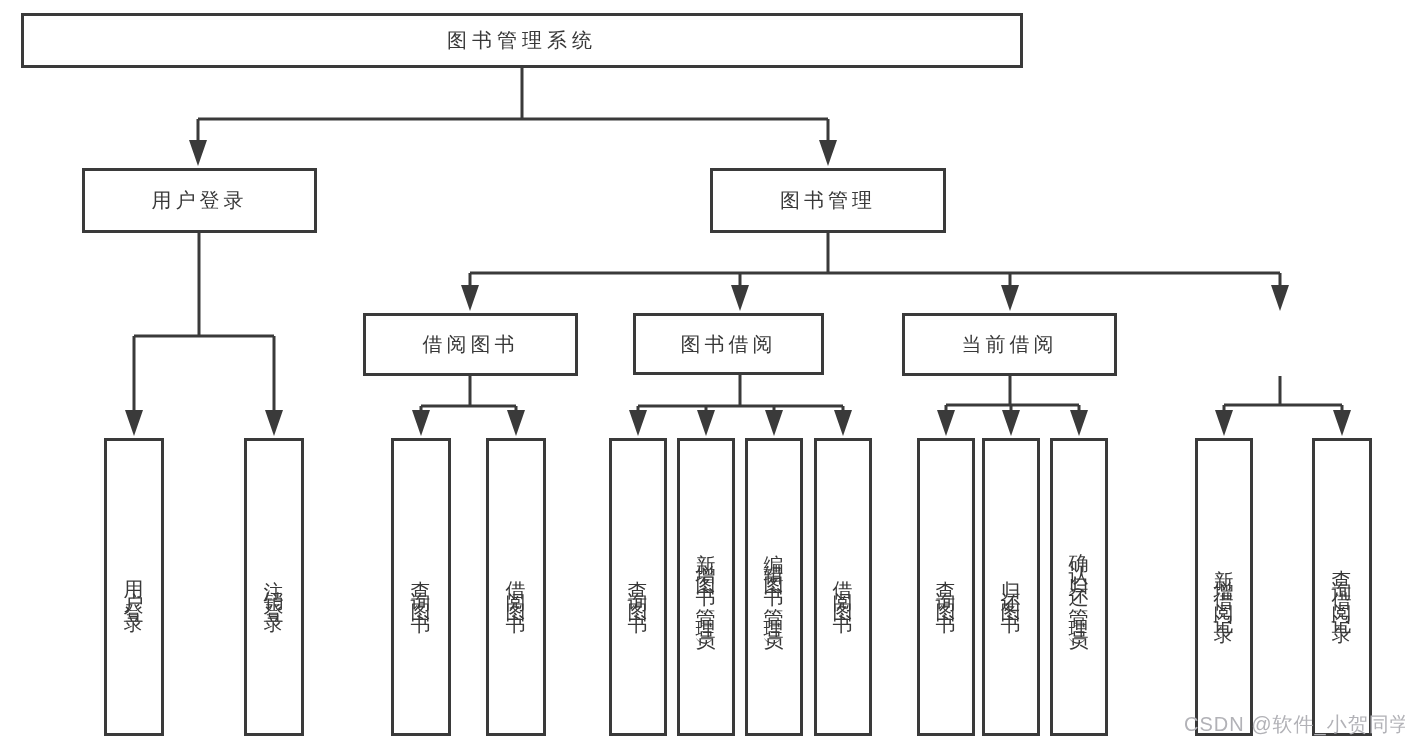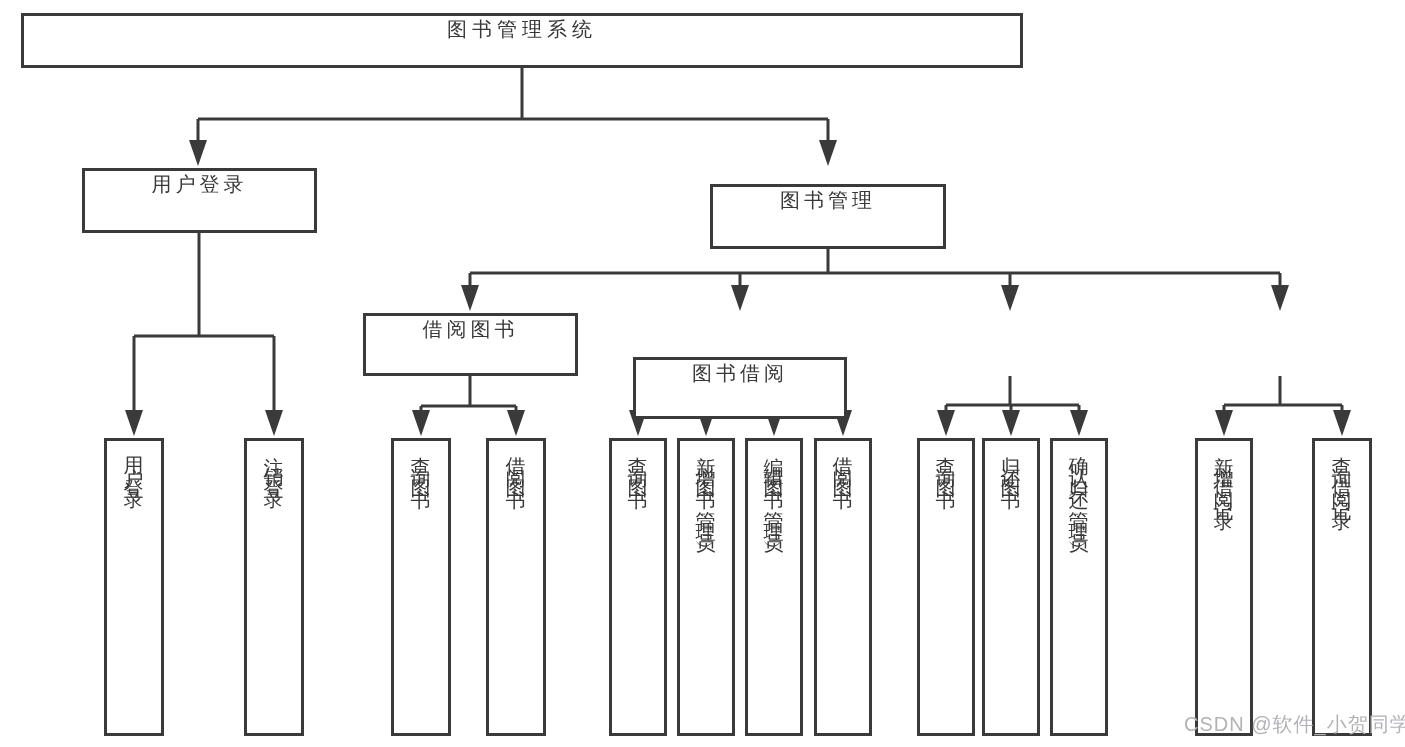--- a/index.html
+++ b/index.html
@@ -17,20 +17,21 @@
     left: 0; top: 0;
     width: 1405px; height: 747px;
     z-index: 1;
   }
   .node {
     position: absolute;
     box-sizing: border-box;
     background: #ffffff;
     border: 3px solid #3a3a3a;
     display: flex;
+    align-items: center;
     justify-content: center;
     z-index: 2;
   }
   .hlabel {
     font-size: 20px;
     letter-spacing: 4px;
     white-space: nowrap;
     color: #383838;
   }
   .root .hlabel { letter-spacing: 5px; }
@@ -105,29 +106,32 @@
     </g>
   </svg>
 
   <div class="node root" style="left:21px; top:13px; width:1002px; height:55px;">
     <span class="hlabel">图书管理系统</span>
   </div>
 
   <div class="node" style="left:82px; top:168px; width:235px; height:65px;">
     <span class="hlabel">用户登录</span>
   </div>
-  <div class="node" style="left:710px; top:168px; width:236px; height:65px;margin-top:16px;">
+  <div class="node" style="left:710px; top:168px; width:236px; height:65px;">
     <span class="hlabel">图书管理</span>
   </div>
 
   <div class="node" style="left:363px; top:313px; width:215px; height:63px;">
     <span class="hlabel">借阅图书</span>
   </div>
-  <div class="node" style="left:633px; top:313px; width:214px; height:62px;margin-top:44px;">
+  <div class="node" style="left:633px; top:313px; width:191px; height:62px;">
     <span class="hlabel">图书借阅</span>
+  </div>
+  <div class="node" style="left:902px; top:313px; width:215px; height:63px;">
+    <span class="hlabel">当前借阅</span>
   </div>
 
   <div class="node" style="left:104px; top:438px; width:60px; height:298px;">
     <span class="vlabel">用户登录</span>
   </div>
   <div class="node" style="left:244px; top:438px; width:60px; height:298px;">
     <span class="vlabel">注销登录</span>
   </div>
   <div class="node" style="left:391px; top:438px; width:60px; height:298px;">
     <span class="vlabel">查询图书</span>

